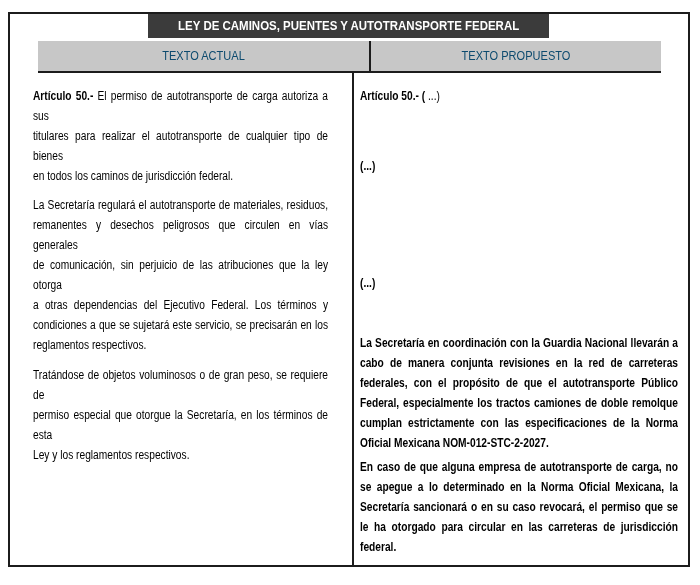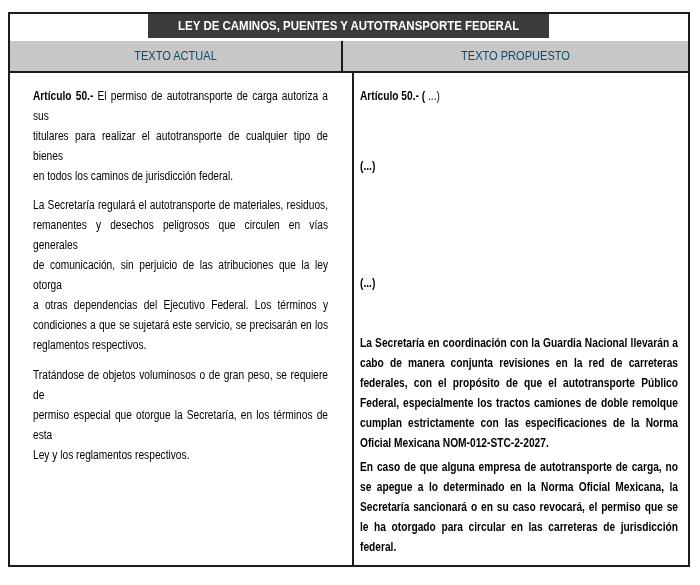--- a/index.html
+++ b/index.html
@@ -28,21 +28,21 @@
     text-align:center;white-space:nowrap;
   }
   
   .head-row{height:30px;flex:0 0 30px;display:flex;border-bottom:2px solid #1c1c1c;}
   .head-cell{
     background:#c7c7c7;box-sizing:border-box;
     display:flex;align-items:center;justify-content:center;
     font-size:13px;line-height:30px;color:#0c4a6e;
   }
   .head-cell.hleft{width:333px;border-right:2px solid #1c1c1c;}
-  .head-cell.hright{width:345px;}
+  .head-cell.hright{width:290px;}
   .head-text{text-align:center;white-space:nowrap;width:100%;}
   
   .body-row{flex:1 1 auto;display:flex;overflow:hidden;}
   .body-cell{box-sizing:border-box;overflow:hidden;}
   .body-cell.bleft{width:333px;border-right:2px solid #1c1c1c;padding:13px 24px 0 12px;}
   .body-cell.bright{width:324px;padding:13px 0 0 6px;}
   
   .squeeze{transform:scaleX(0.85);transform-origin:0 0;width:117.65%;}
   .squeeze-c{transform:scaleX(0.85);transform-origin:50% 0;width:100%;}
   

